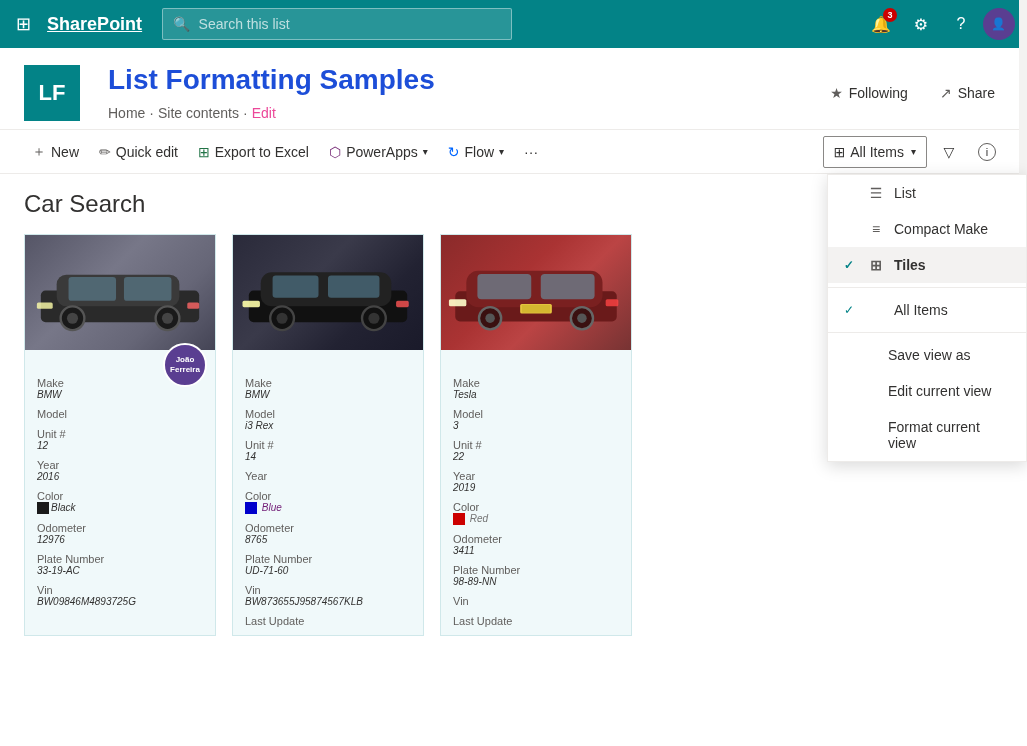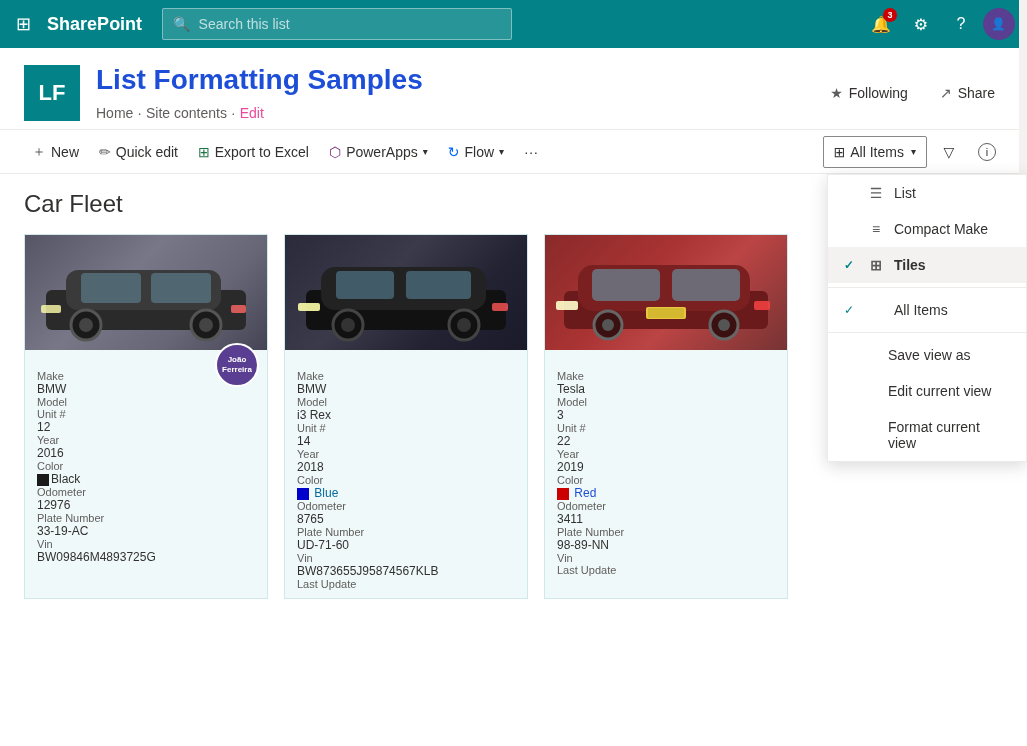--- a/index.html
+++ b/index.html
@@ -18,20 +18,21 @@
       color: #fff;
       font-size: 18px;
       cursor: pointer;
       padding: 4px;
     }
     .topbar-brand {
       color: #fff;
       font-size: 18px;
       font-weight: 600;
       margin-right: 8px;
+      text-decoration: underline;
     }
     .topbar-search {
       flex: 1;
       max-width: 480px;
       display: flex;
       align-items: center;
       background: rgba(255,255,255,0.15);
       border: 1px solid rgba(255,255,255,0.4);
       border-radius: 2px;
       padding: 0 10px;
@@ -83,21 +84,21 @@
     }
 
     
     .site-header {
       display: flex;
       align-items: center;
       justify-content: space-between;
       padding: 16px 24px 8px;
       border-bottom: 1px solid #edebe9;
     }
-    .site-header-left { display: flex; align-items: center; gap: 16px; }
+    .site-header-left { display: flex; align-items: center; gap: 28px; }
     .site-logo {
       background: #038387;
       color: #fff;
       width: 56px; height: 56px;
       font-size: 22px;
       font-weight: 700;
       display: flex; align-items: center; justify-content: center;
       flex-shrink: 0;
     }
     .site-title-block {}
@@ -185,21 +186,21 @@
     }
 
     
     .cards-grid {
       display: flex;
       gap: 16px;
     }
     .card {
       background: #f0f9fa;
       border: 1px solid #d0e8ea;
-      width: 244px;
+      width: 192px;
       flex-shrink: 0;
       position: relative;
     }
     .card-image {
       width: 100%;
       height: 115px;
       background: #888;
       overflow: hidden;
       position: relative;
     }
@@ -223,26 +224,28 @@
       border: 2px solid #fff;
       text-align: center;
       line-height: 1.2;
     }
     .card-body {
       padding: 12px 12px 8px;
     }
     .field-label {
       font-size: 11px;
       color: #605e5c;
-    }
-    .field-label:first-child { margin-top: 8px; }
+      margin-top: 8px;
+    }
+    .field-label:first-child { margin-top: 15px; }
     .field-value {
-      font-size: 12px;
+      font-size: 10px;
       color: #323130;
       font-weight: 500;
+      font-style: italic;
     }
     .color-swatch {
       display: inline-block;
       width: 12px; height: 12px;
       vertical-align: middle;
       margin-right: 2px;
     }
 
     
     .dropdown-overlay {
@@ -408,21 +411,21 @@
       <span>Edit current view</span>
     </div>
 
     <div class="dropdown-item no-icon">
       <span>Format current view</span>
     </div>
   </div>
 </div>
 
 <div class="main-content">
-  <h2 class="page-title">Car Fleet</h2>
+  <h2 class="page-title">Car Search</h2>
 
   <div class="cards-grid">
 
     <div class="card">
       <div class="card-image car-bmw-1">
         <svg class="car-svg" viewBox="0 0 240 115">
           <rect x="20" y="55" width="200" height="40" rx="6" fill="#2a2a2a"></rect>
           <rect x="40" y="35" width="155" height="40" rx="12" fill="#3a3a3a"></rect>
           <rect x="55" y="38" width="60" height="30" rx="4" fill="#5a7a8a" opacity="0.7"></rect>
           <rect x="125" y="38" width="60" height="30" rx="4" fill="#5a7a8a" opacity="0.7"></rect>
@@ -474,25 +477,24 @@
         </svg>
       </div>
       <div class="card-body">
         <div class="field-label">Make</div>
         <div class="field-value">BMW</div>
         <div class="field-label">Model</div>
         <div class="field-value">i3 Rex</div>
         <div class="field-label">Unit #</div>
         <div class="field-value">14</div>
         <div class="field-label">Year</div>
-        <div class="field-value">2018</div>
         <div class="field-label">Color</div>
         <div class="field-value">
           <span class="color-swatch" style="background:#0000cc;"></span>
-          <span style="color:#0369a1;">Blue</span>
+          <span style="color:#701a75;">Blue</span>
         </div>
         <div class="field-label">Odometer</div>
         <div class="field-value">8765</div>
         <div class="field-label">Plate Number</div>
         <div class="field-value">UD-71-60</div>
         <div class="field-label">Vin</div>
         <div class="field-value">BW873655J95874567KLB</div>
         <div class="field-label">Last Update</div>
       </div>
     </div>
@@ -520,21 +522,21 @@
         <div class="field-value">Tesla</div>
         <div class="field-label">Model</div>
         <div class="field-value">3</div>
         <div class="field-label">Unit #</div>
         <div class="field-value">22</div>
         <div class="field-label">Year</div>
         <div class="field-value">2019</div>
         <div class="field-label">Color</div>
         <div class="field-value">
           <span class="color-swatch" style="background:#cc0000;"></span>
-          <span style="color:#1d4ed8;">Red</span>
+          <span style="color:#737373;">Red</span>
         </div>
         <div class="field-label">Odometer</div>
         <div class="field-value">3411</div>
         <div class="field-label">Plate Number</div>
         <div class="field-value">98-89-NN</div>
         <div class="field-label">Vin</div>
         <div class="field-label">Last Update</div>
       </div>
     </div>
 

